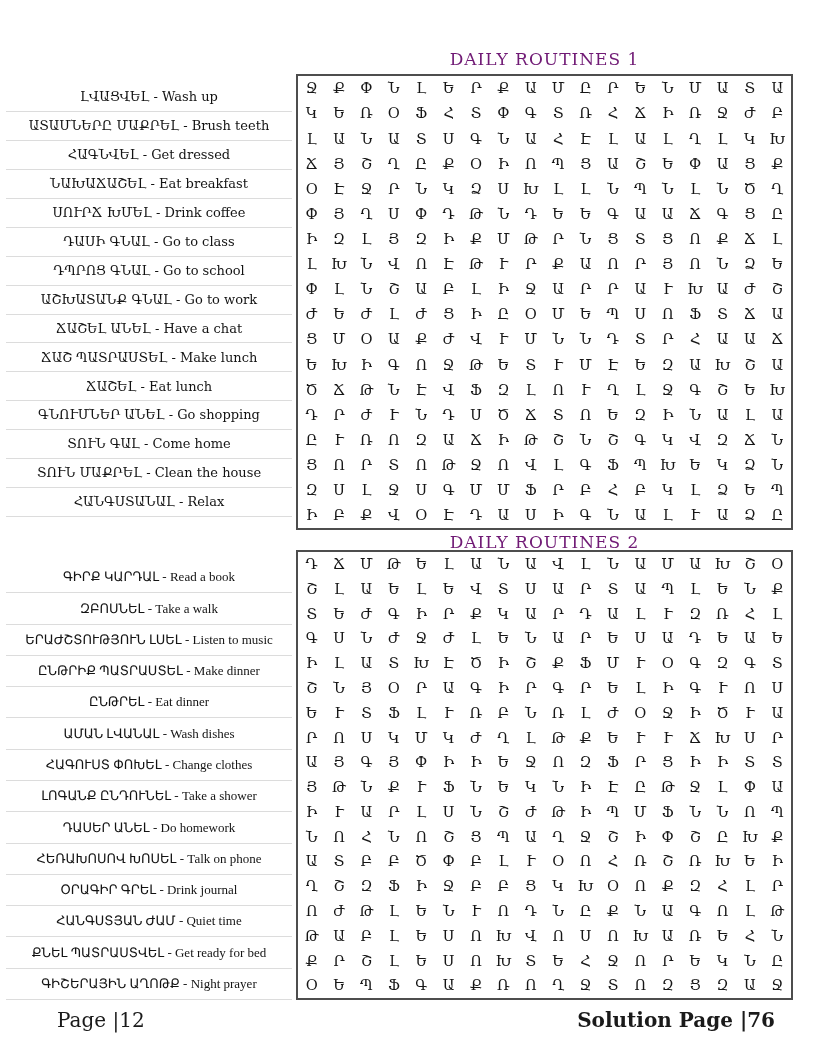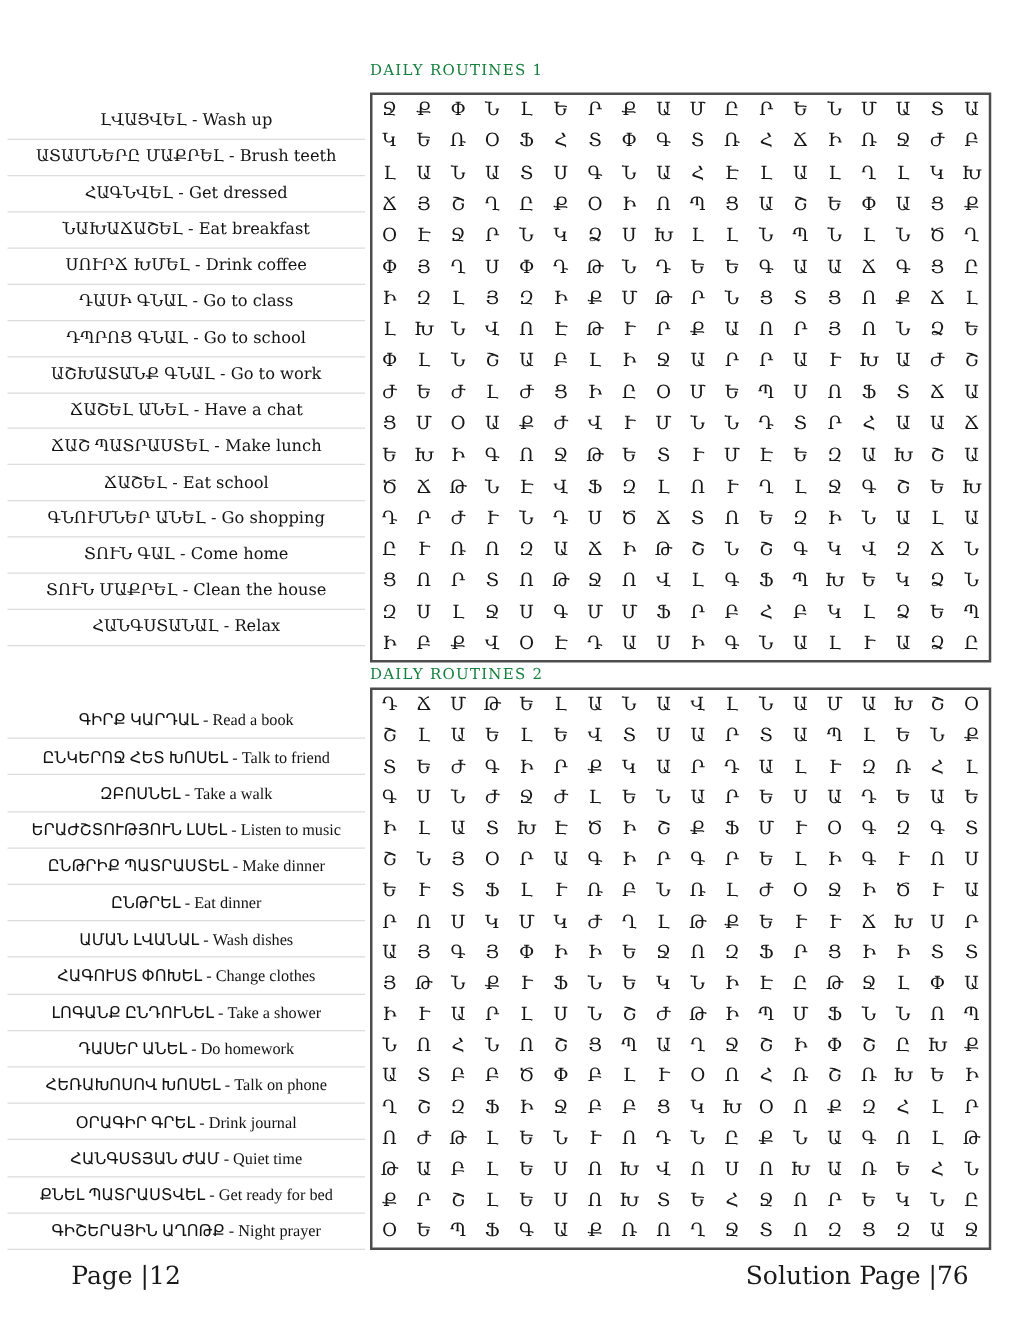--- a/index.html
+++ b/index.html
@@ -2,22 +2,22 @@
 <html><head>
 <meta charset="utf-8">
 <style>
   html,body{margin:0;padding:0;}
   body{
     width:816px;height:1056px;background:#ffffff;position:relative;
     font-family:"DejaVu Serif","DejaVu Sans",serif;color:#1a1a1a;
     -webkit-font-smoothing:antialiased;
   }
   .title{
-    position:absolute;left:296px;width:497px;text-align:left;
-    font-size:12px;letter-spacing:1px;font-weight:normal;margin:0;color:#15803d;
+    position:absolute;left:296px;width:497px;text-align:center;
+    font-size:17px;letter-spacing:1px;font-weight:normal;margin:0;color:#701a75;
   }
   #title-1{top:49px;}
   #title-2{top:532px;}
   .lettergrid{
     position:absolute;left:296px;width:493px;
     border:2px solid #4d4d4d;
     display:grid;grid-template-columns:repeat(18,1fr);
     box-sizing:content-box;
   }
   #grid-1{top:74px;height:452px;grid-template-rows:repeat(18,1fr);}
@@ -37,38 +37,38 @@
     flex:1 1 auto;
     display:flex;align-items:center;justify-content:center;
     border-bottom:1px solid #dcdcdc;
     font-size:13px;line-height:1.2;text-align:center;
     padding:1px 4px;color:#131313;
   }
   .footer{
     position:absolute;top:1008px;left:0;width:816px;height:24px;font-size:20px;
   }
   .footer .left{position:absolute;left:57px;top:0;}
-  .footer .right{position:absolute;right:41px;top:0;text-align:right;}
+  .footer .right{position:absolute;right:41px;top:0;text-align:right;font-weight:bold;}
 </style>
 </head>
 <body>
 
 <h2 class="title" id="title-1">DAILY ROUTINES 1</h2>
 <div class="wordlist" id="list-1">
     <div class="word-item">ԼՎԱՑՎԵԼ - Wash up</div>
     <div class="word-item">ԱՏԱՄՆԵՐԸ ՄԱՔՐԵԼ - Brush teeth</div>
     <div class="word-item">ՀԱԳՆՎԵԼ - Get dressed</div>
     <div class="word-item">ՆԱԽԱՃԱՇԵԼ - Eat breakfast</div>
     <div class="word-item">ՍՈՒՐՃ ԽՄԵԼ - Drink coffee</div>
     <div class="word-item">ԴԱՍԻ ԳՆԱԼ - Go to class</div>
     <div class="word-item">ԴՊՐՈՑ ԳՆԱԼ - Go to school</div>
     <div class="word-item">ԱՇԽԱՏԱՆՔ ԳՆԱԼ - Go to work</div>
     <div class="word-item">ՃԱՇԵԼ ԱՆԵԼ - Have a chat</div>
     <div class="word-item">ՃԱՇ ՊԱՏՐԱՍՏԵԼ - Make lunch</div>
-    <div class="word-item">ՃԱՇԵԼ - Eat school</div>
+    <div class="word-item">ՃԱՇԵԼ - Eat lunch</div>
     <div class="word-item">ԳՆՈՒՄՆԵՐ ԱՆԵԼ - Go shopping</div>
     <div class="word-item">ՏՈՒՆ ԳԱԼ - Come home</div>
     <div class="word-item">ՏՈՒՆ ՄԱՔՐԵԼ - Clean the house</div>
     <div class="word-item">ՀԱՆԳՍՏԱՆԱԼ - Relax</div>
   </div>
 <div class="lettergrid" id="grid-1">
     <div class="cell">Ջ</div>
     <div class="cell">Ք</div>
     <div class="cell">Փ</div>
     <div class="cell">Ն</div>
@@ -390,21 +390,20 @@
     <div class="cell">Լ</div>
     <div class="cell">Ւ</div>
     <div class="cell">Ա</div>
     <div class="cell">Ձ</div>
     <div class="cell">Ը</div>
   </div>
 
 <h2 class="title" id="title-2">DAILY ROUTINES 2</h2>
 <div class="wordlist" id="list-2">
     <div class="word-item">ԳԻՐՔ ԿԱՐԴԱԼ - Read a book</div>
-    <div class="word-item">ԸՆԿԵՐՈՋ ՀԵՏ ԽՈՍԵԼ - Talk to friend</div>
     <div class="word-item">ԶԲՈՍՆԵԼ - Take a walk</div>
     <div class="word-item">ԵՐԱԺՇՏՈՒԹՅՈՒՆ ԼՍԵԼ - Listen to music</div>
     <div class="word-item">ԸՆԹՐԻՔ ՊԱՏՐԱՍՏԵԼ - Make dinner</div>
     <div class="word-item">ԸՆԹՐԵԼ - Eat dinner</div>
     <div class="word-item">ԱՄԱՆ ԼՎԱՆԱԼ - Wash dishes</div>
     <div class="word-item">ՀԱԳՈՒՍՏ ՓՈԽԵԼ - Change clothes</div>
     <div class="word-item">ԼՈԳԱՆՔ ԸՆԴՈՒՆԵԼ - Take a shower</div>
     <div class="word-item">ԴԱՍԵՐ ԱՆԵԼ - Do homework</div>
     <div class="word-item">ՀԵՌԱԽՈՍՈՎ ԽՈՍԵԼ - Talk on phone</div>
     <div class="word-item">ՕՐԱԳԻՐ ԳՐԵԼ - Drink journal</div>

